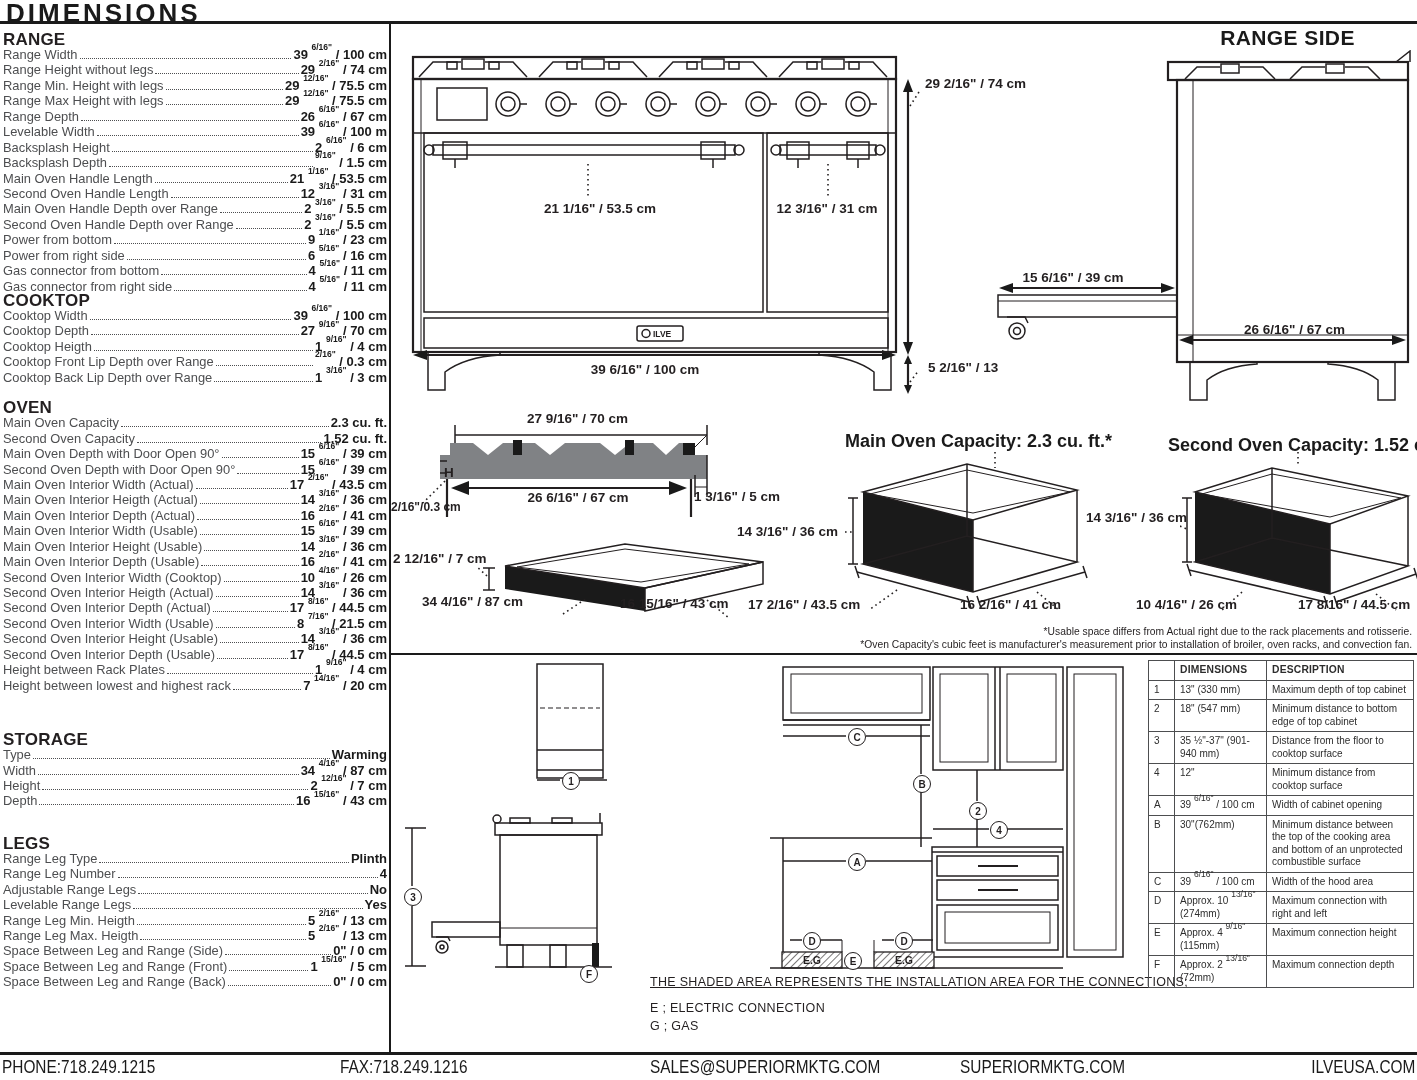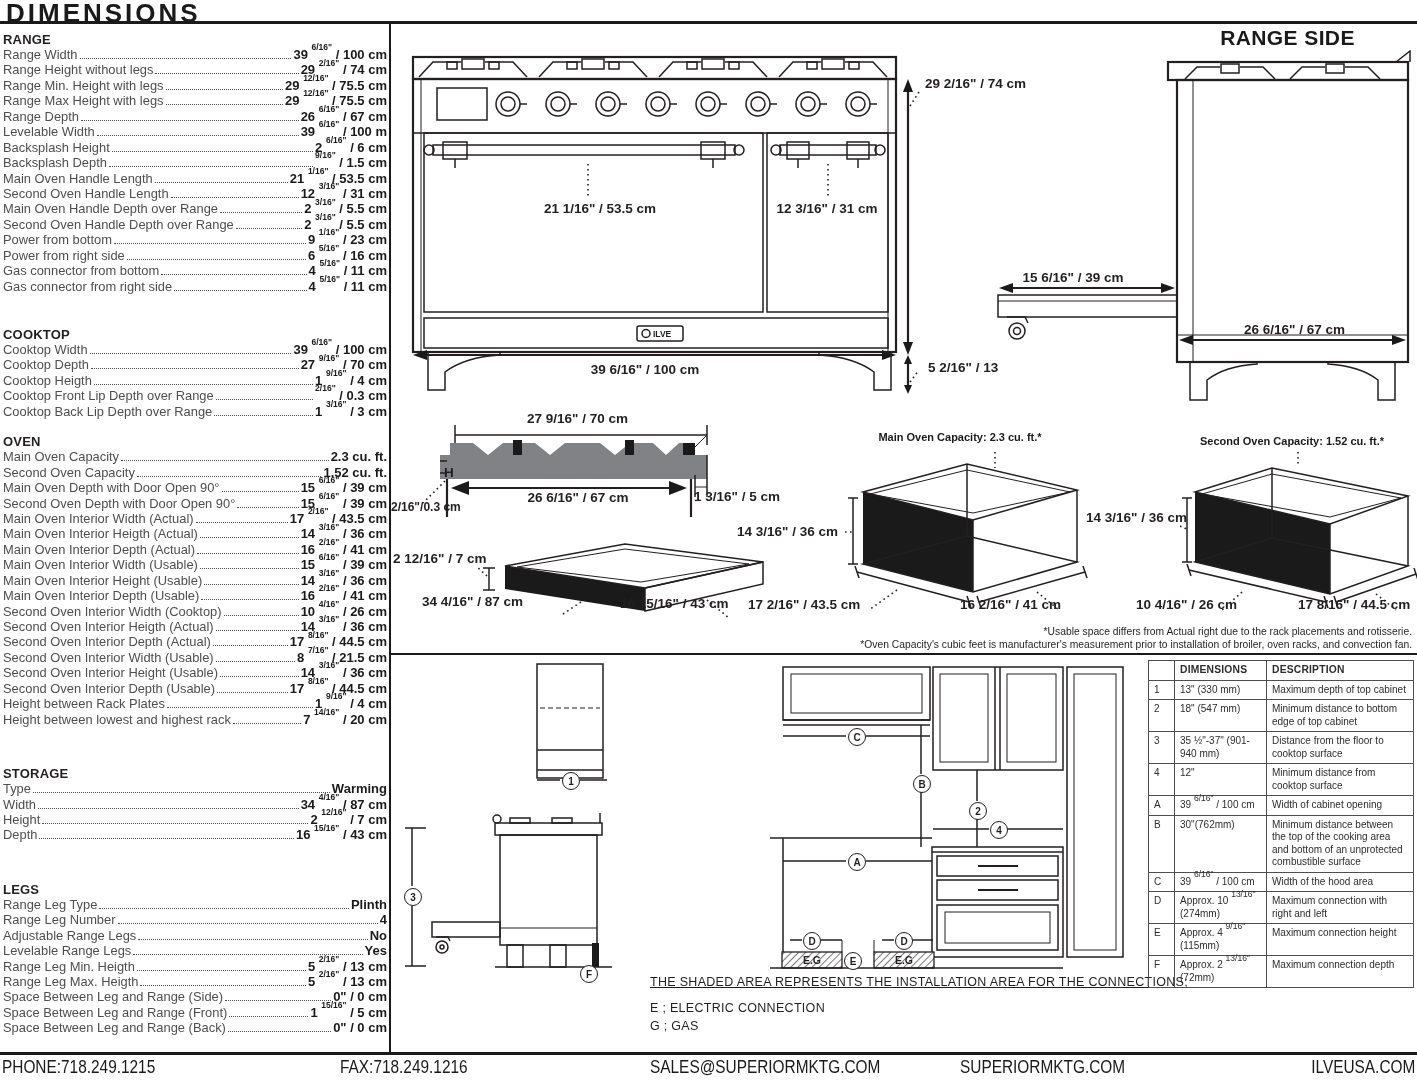--- a/index.html
+++ b/index.html
@@ -4,33 +4,33 @@
 <style>
   html,body{margin:0;padding:0;background:#e8e8e8;}
   .page{position:relative;width:1417px;height:1080px;background:#fff;color:#231f20;
         font-family:"Liberation Sans",sans-serif;overflow:hidden;margin:0 auto;}
   .abs{position:absolute;}
   
   .page-title{position:absolute;left:6px;top:-2px;font-size:26px;font-weight:bold;letter-spacing:3px;color:#1a1a1a;}
   .rule{position:absolute;background:#1a1a1a;}
   
   .spec-col{position:absolute;left:3px;top:33px;width:384px;}
-  .sec-h{font-size:13px;font-weight:bold;letter-spacing:.2px;line-height:14px;color:#231f20;}
-  .sec:nth-child(2){margin-top:34px;}
+  .sec-h{font-size:17px;font-weight:bold;letter-spacing:.2px;line-height:14px;color:#231f20;}
+  .sec:nth-child(2){}
   .sec:nth-child(3){margin-top:16px;}
   .sec:nth-child(4){margin-top:40px;}
-  .sec:nth-child(5){margin-top:40px;}
+  .sec:nth-child(5){margin-top:28px;}
   .row{display:flex;align-items:baseline;height:15.45px;line-height:15.45px;}
   .lbl{font-size:12.9px;color:#4d4e50;white-space:nowrap;text-align:center;}
   .dots{flex:1 1 6px;border-bottom:1.7px dotted #4d4e50;margin:0 2px 3px 2px;min-width:5px;}
   .val{font-size:13px;font-weight:bold;color:#1a1a1a;white-space:nowrap;}
   .frq sup{font-size:8.5px;position:relative;top:-3.5px;line-height:0;}
   
   .draw-title{position:absolute;font-size:21px;font-weight:bold;letter-spacing:.4px;text-align:center;color:#1a1a1a;}
-  .cap-title{position:absolute;font-size:11px;font-weight:bold;text-align:center;color:#1a1a1a;white-space:nowrap;}
+  .cap-title{position:absolute;font-size:18px;font-weight:bold;text-align:center;color:#1a1a1a;white-space:nowrap;}
   .dim{position:absolute;font-size:13.5px;font-weight:bold;color:#231f20;white-space:nowrap;}
   .dim.c{text-align:center;}
   .dim.r{text-align:right;}
   .dim.s{font-size:12px;}
   .fnote{position:absolute;right:5px;font-size:10.3px;color:#231f20;text-align:right;white-space:nowrap;}
   .inote{position:absolute;font-size:12.5px;letter-spacing:.3px;color:#231f20;white-space:nowrap;}
   
   .mk{position:absolute;width:16px;height:16px;border:1.4px solid #231f20;border-radius:50%;
       background:#fff;font-size:10px;font-weight:bold;display:flex;align-items:center;justify-content:center;z-index:3;}
   .eg{position:absolute;font-size:10.5px;font-weight:bold;text-align:center;color:#231f20;z-index:3;}

